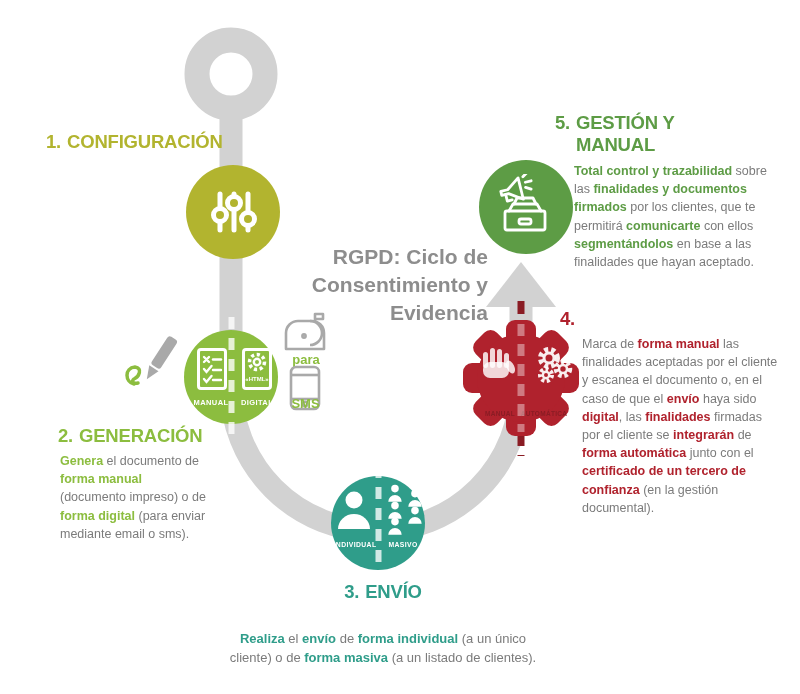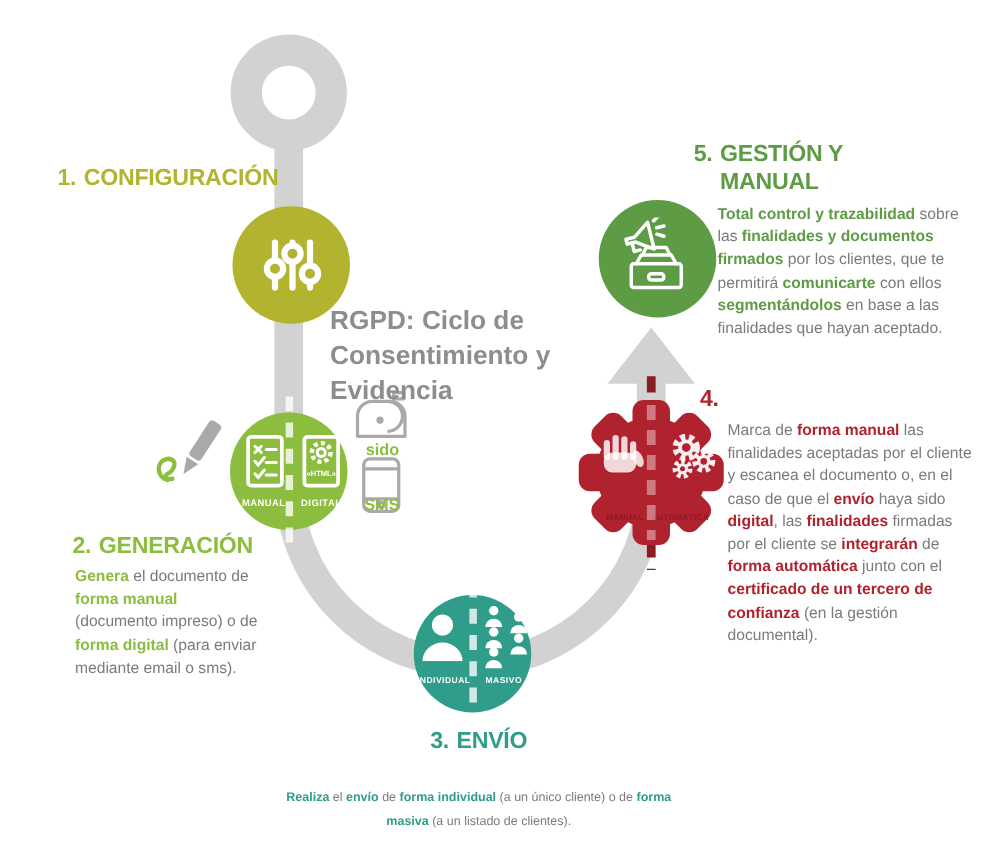--- a/index.html
+++ b/index.html
@@ -16,23 +16,23 @@
     letter-spacing:.4px;font-size:7.5px;line-height:9px;
   }
   .channel-label{position:absolute;font-weight:bold;font-size:13px;text-align:center;color:var(--step2);}
   .step{position:absolute;}
   .step-heading{display:flex;gap:6px;font-weight:bold;font-size:18.5px;line-height:21px;color:var(--accent);letter-spacing:-0.2px;}
   .step-heading .name{white-space:pre-line;}
   .step-body{font-size:12.5px;line-height:18.2px;color:var(--body_text);margin-top:6px;}
   .step-body .b{font-weight:bold;color:var(--accent);}
   .centered{text-align:center;}
   .centered .step-heading{justify-content:center;}
-  .centered .step-body{font-size:10px;line-height:18.5px;margin-top:28px;}
+  .centered .step-body{font-size:13px;line-height:18.5px;margin-top:28px;}
   .main-title{
-    position:absolute;left:264px;top:243px;width:224px;text-align:left;
+    position:absolute;left:264px;top:243px;width:224px;text-align:right;
     font-weight:bold;font-size:21px;line-height:28px;color:var(--title_text);white-space:pre-line;
   }
 </style>
 </head>
 <body>
 
 <div class="canvas">
 
   <svg class="abs" style="left:0;top:0" width="800" height="694" viewBox="0 0 800 694">
     <circle cx="231" cy="74" r="34" fill="none" stroke-width="25" style="stroke:var(--track)"></circle>
@@ -122,21 +122,21 @@
   </svg>
 
   <svg class="abs" style="left:282px;top:312px" width="46" height="40" viewBox="0 0 46 40">
     <g fill="none" stroke="#a9a9a9" stroke-width="2.6" stroke-linejoin="round">
       <path d="M4 37 V21 a12 12 0 0 1 12-12 h14 a12 12 0 0 1 12 12 v16 z"></path>
       <path d="M28 9 a12 12 0 0 1 0 24"></path>
       <circle cx="22" cy="24" r="1.6"></circle>
       <path d="M33 9 V2 h8 v5 h-8"></path>
     </g>
   </svg>
-  <div class="channel-label" style="left:276px;top:352px;width:60px">sido</div>
+  <div class="channel-label" style="left:276px;top:352px;width:60px">para</div>
   <svg class="abs" style="left:288px;top:365px" width="34" height="46" viewBox="0 0 34 46">
     <g fill="none" stroke="#a9a9a9" stroke-width="2.6">
       <rect x="3" y="2" width="28" height="42" rx="5"></rect>
       <line x1="3" y1="10" x2="31" y2="10"></line>
       <line x1="3" y1="34" x2="31" y2="34"></line>
       <circle cx="17" cy="39" r="2.2"></circle>
     </g>
   </svg>
   <div class="channel-label" style="left:278px;top:396px;width:55px">SMS</div>
 

